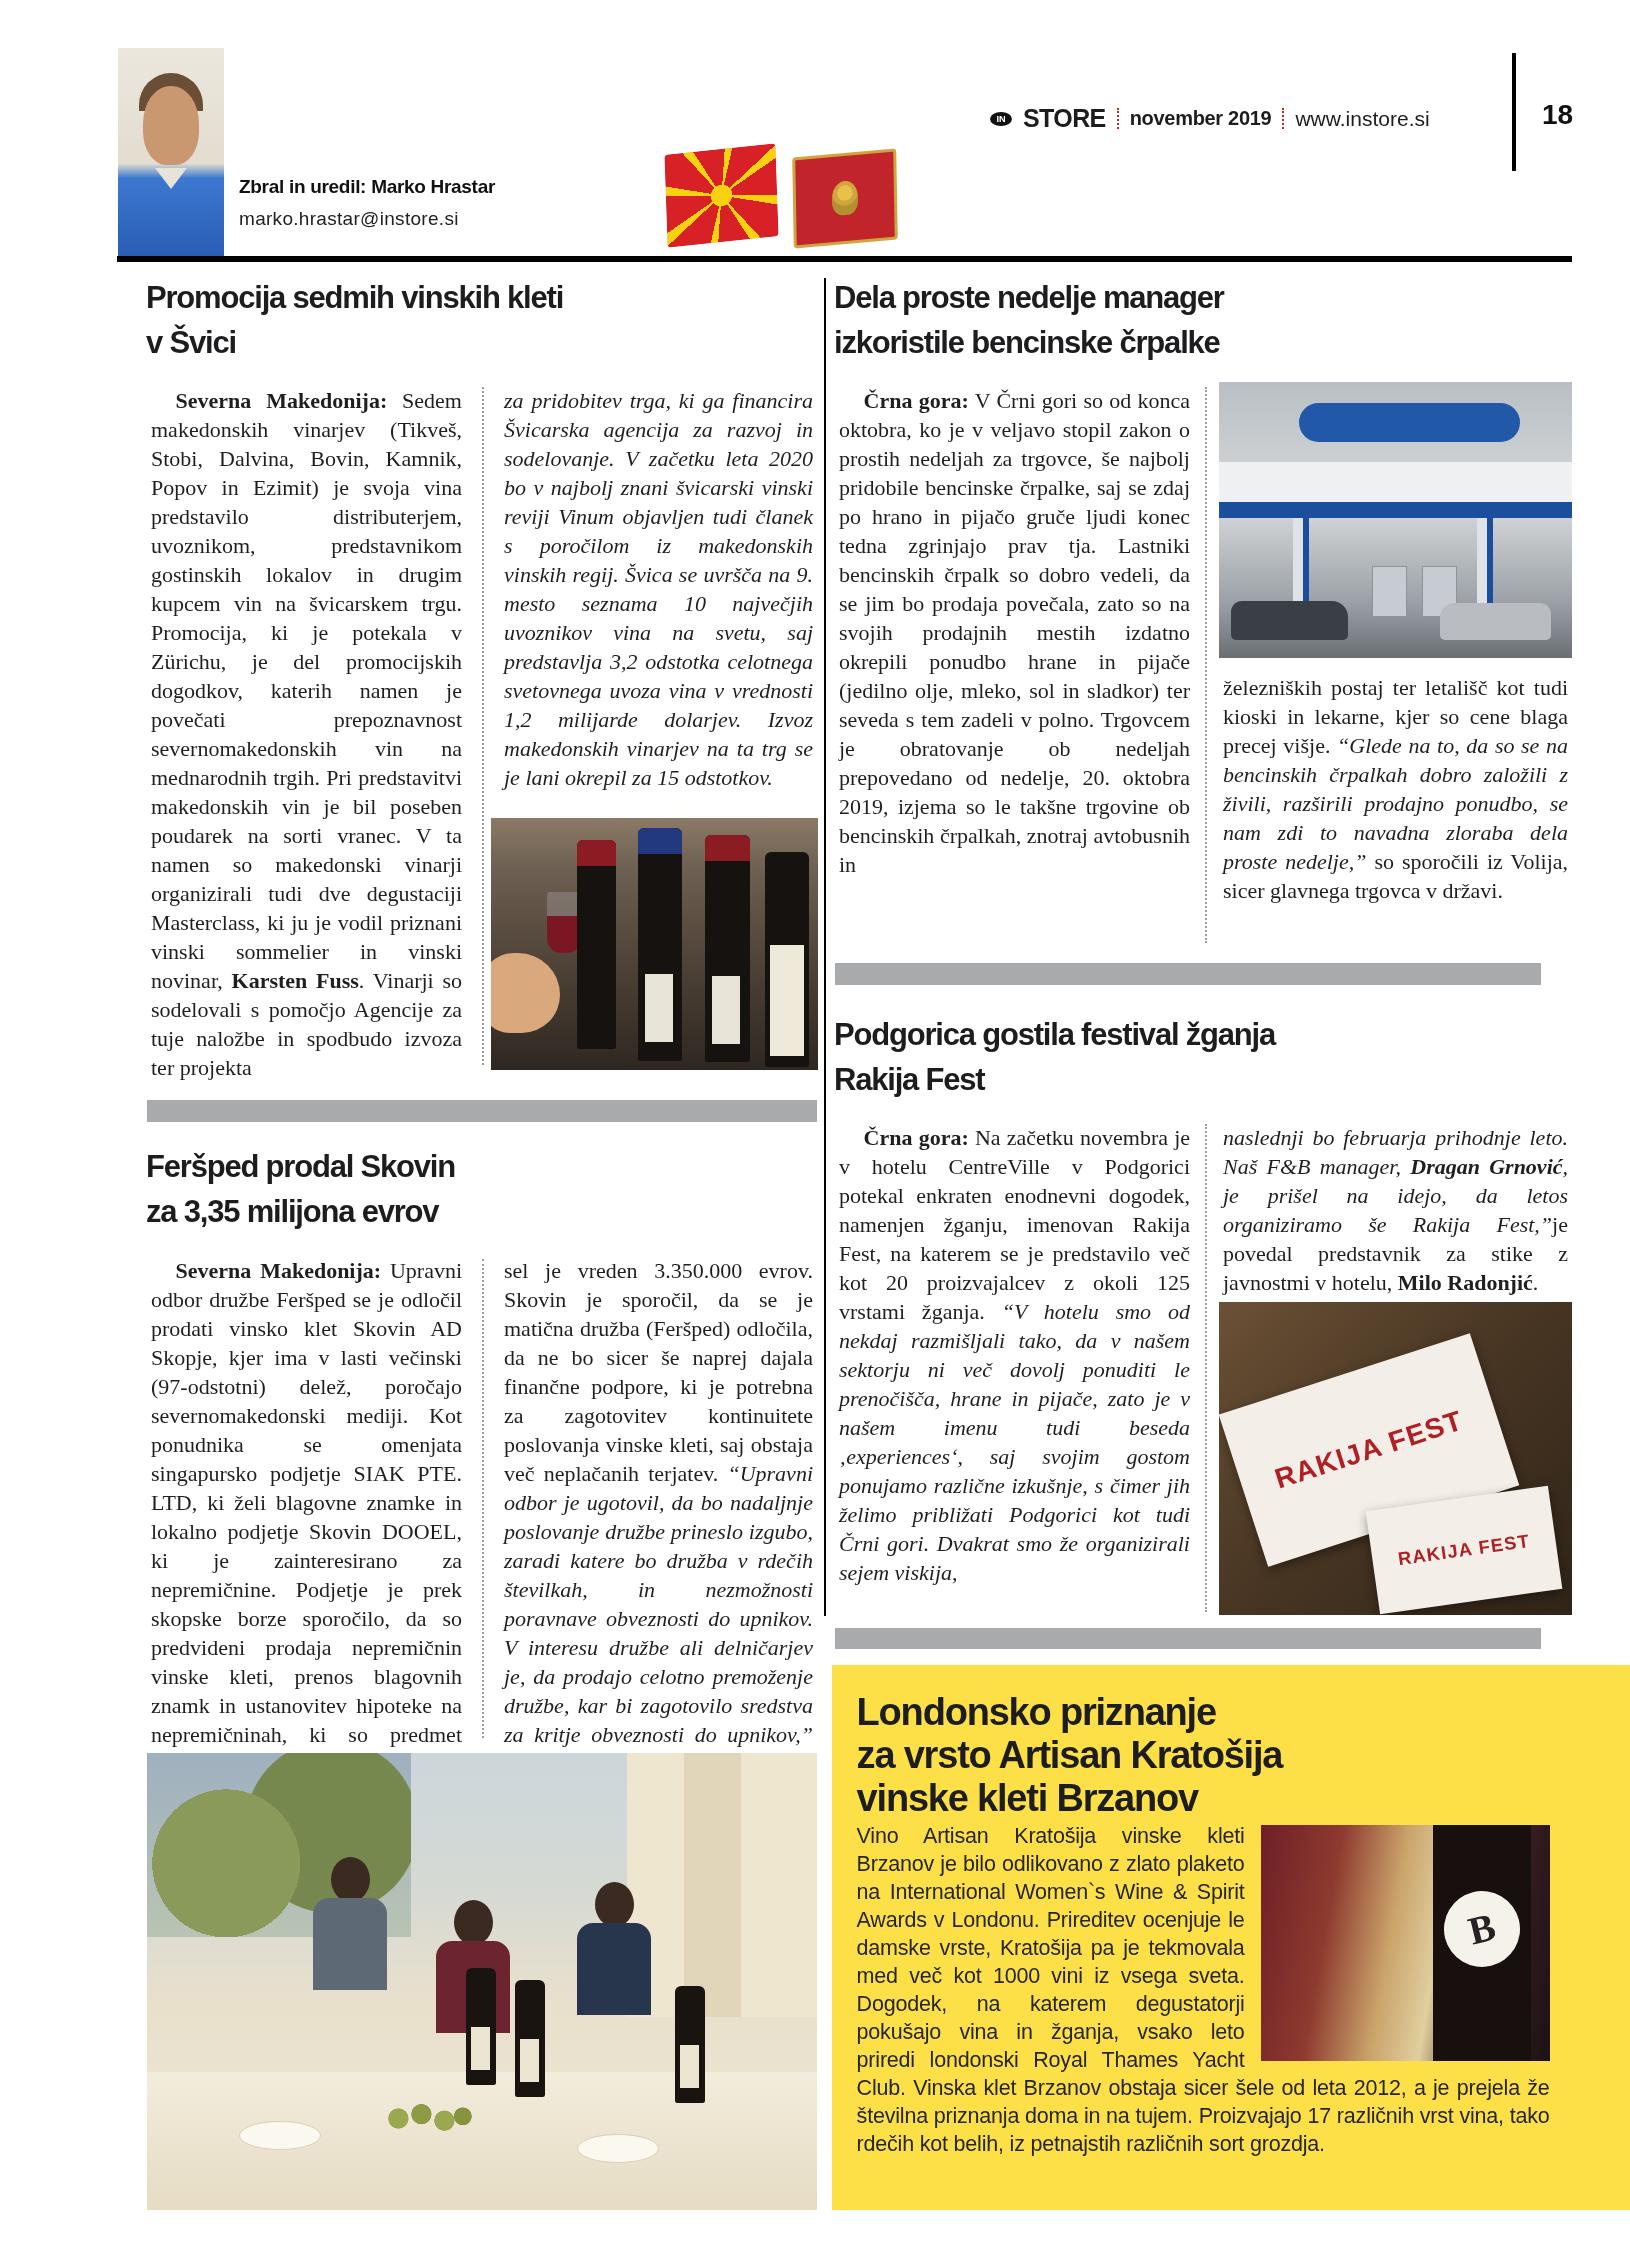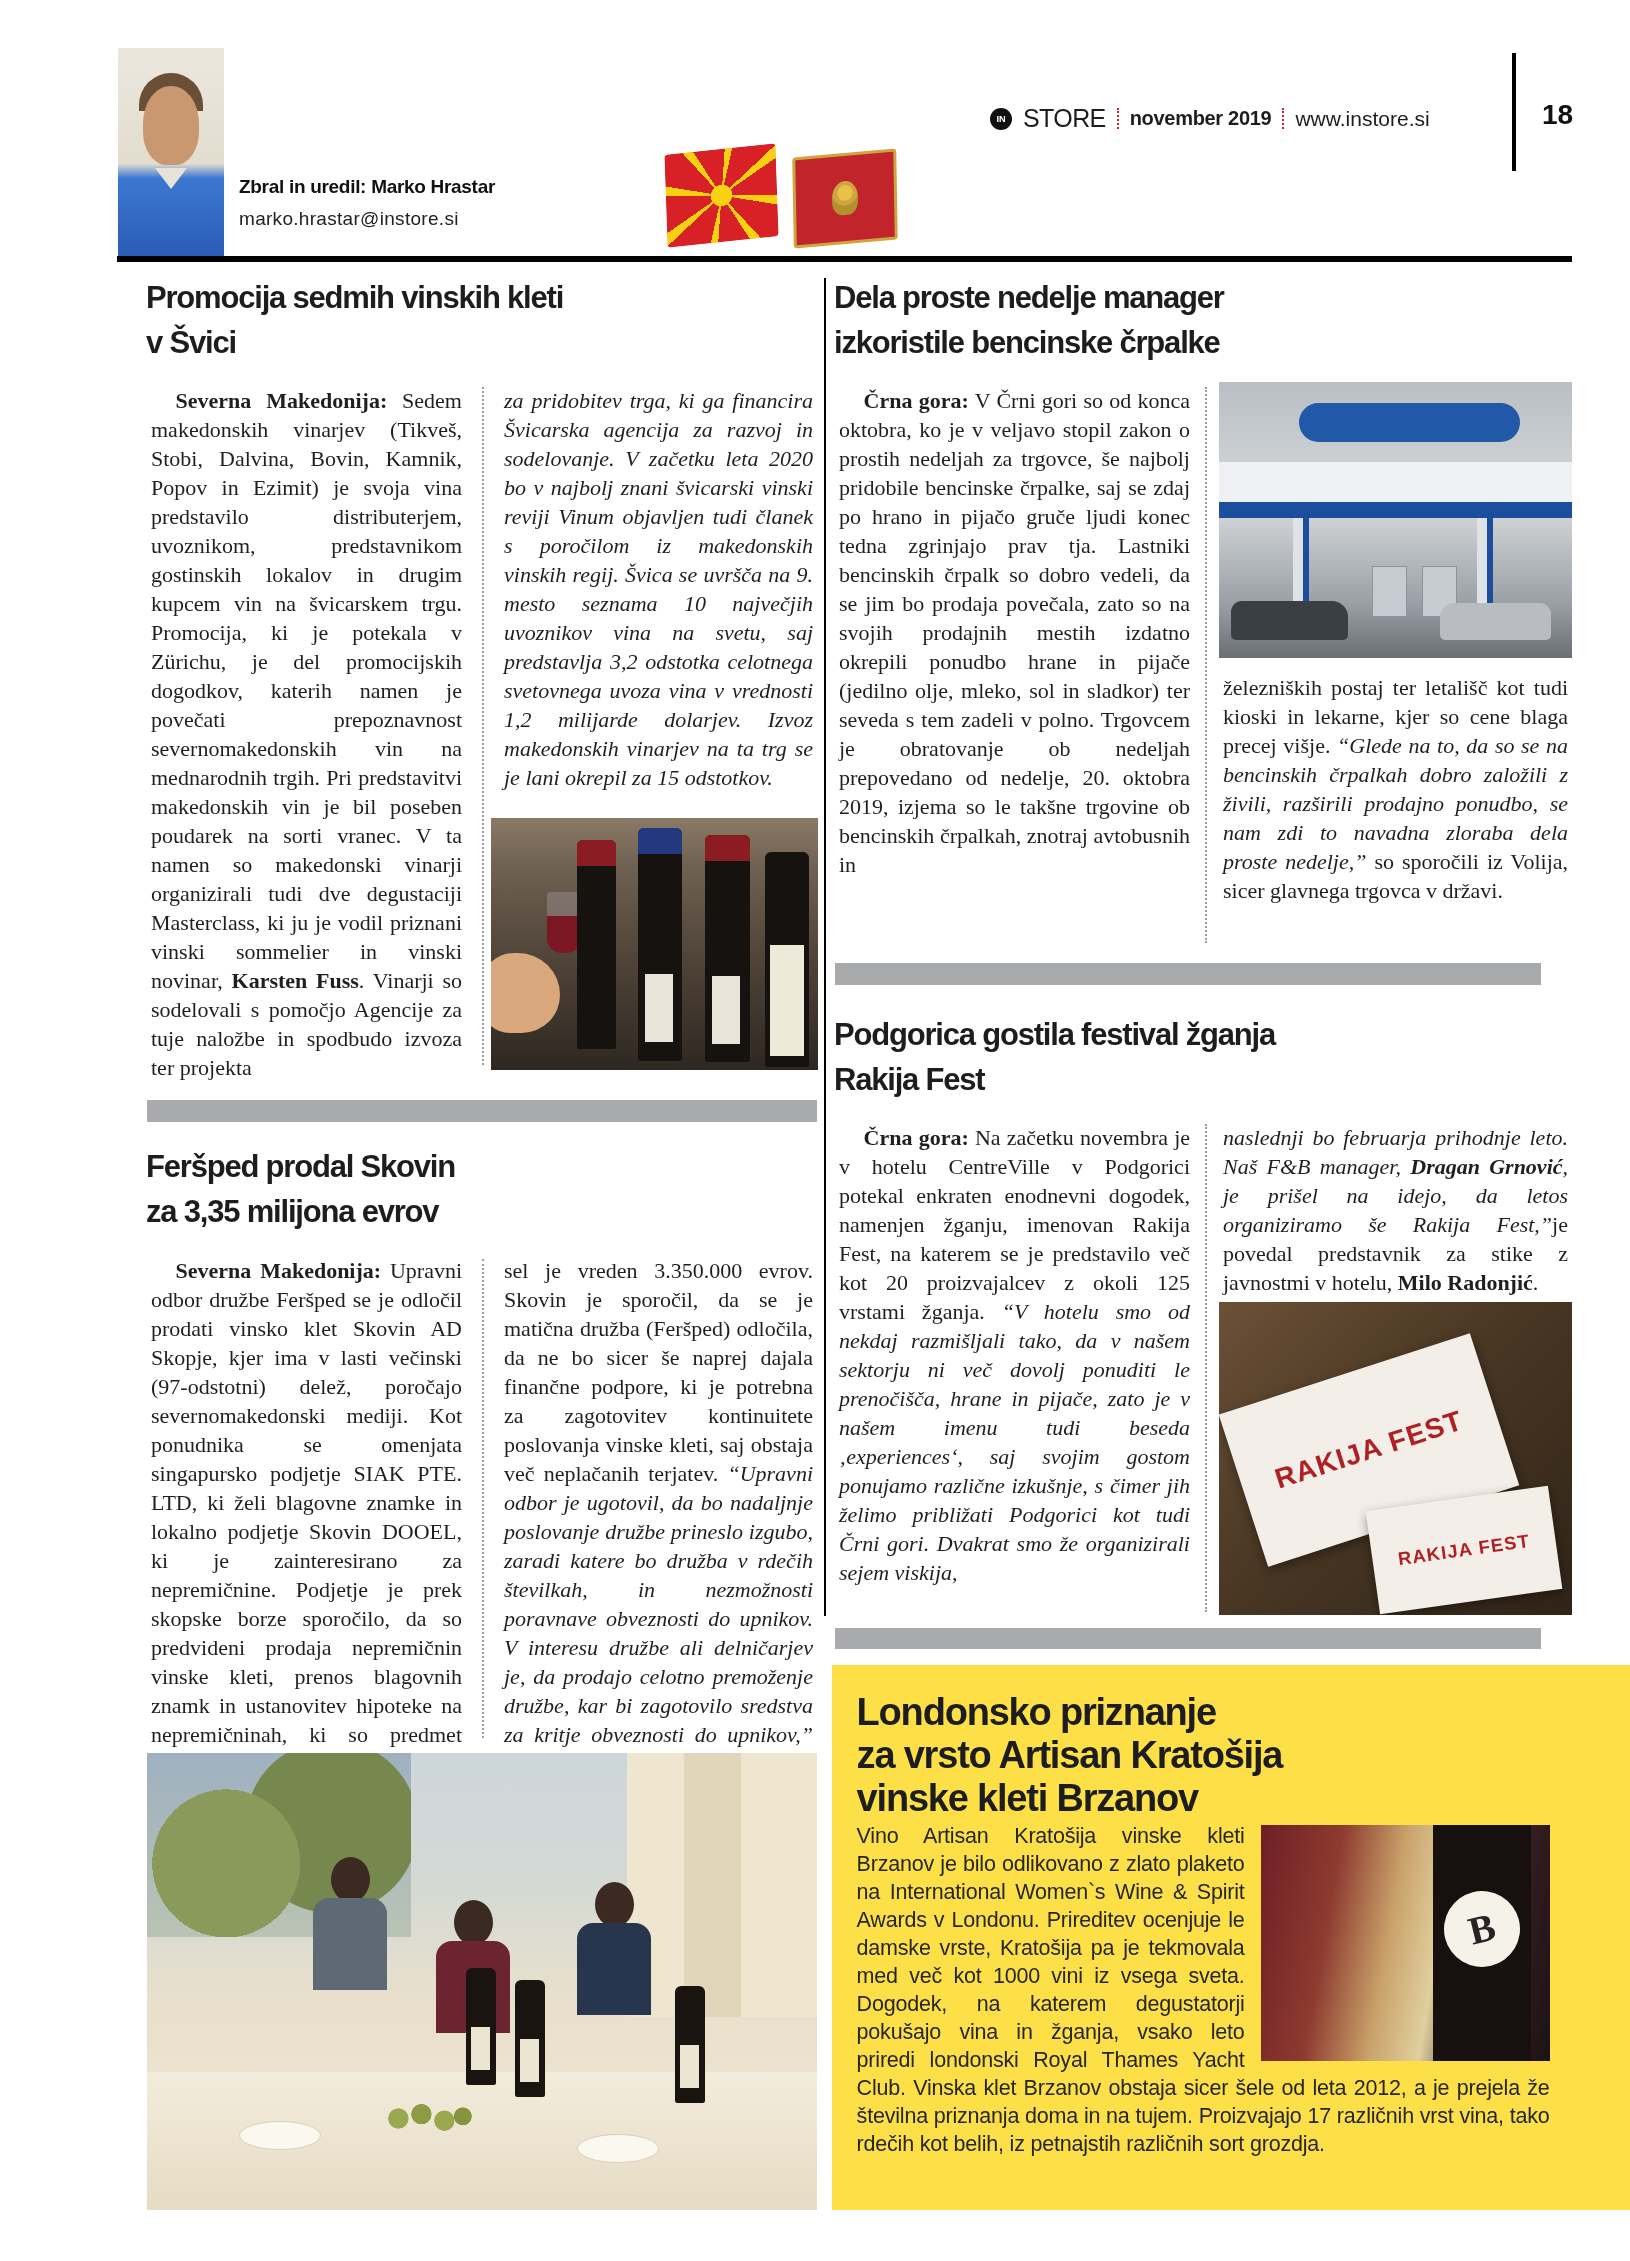--- a/index.html
+++ b/index.html
@@ -16,22 +16,22 @@
   .byline-email{left:239px;top:208px;font-family:"Liberation Sans",sans-serif;font-size:19px;letter-spacing:0.3px;color:#222;}
   .flag{border-radius:3.7px;}
   .flag-mk{left:666px;top:149px;width:111px;height:93px;transform:skewY(-4deg) rotate(-2deg);
     background:radial-gradient(circle at 50% 50%, #f8d210 0 10.4px, rgba(0,0,0,0) 11px),
       repeating-conic-gradient(from 6deg at 50% 50%, #f8d210 0deg 9deg, #d82126 9deg 45deg);
     background-color:#d82126;}
   .flag-me{left:793px;top:153px;width:104px;height:91px;transform:skewY(-4deg) rotate(-1deg);
     background:#c2242b;border:3.7px solid #cfa53f;box-sizing:border-box;}
   .flag-me .emblem{position:absolute;left:36px;top:24.6px;width:26px;height:34px;background:radial-gradient(circle at 50% 35%,#e8c04a 0 7.4px,#cfa53f 8px 12.3px,#b5902f 13px);border-radius:50% 50% 40% 40%;}
   .masthead{left:990px;top:103px;height:31px;display:flex;align-items:center;gap:11px;font-family:"Liberation Sans",sans-serif;color:#1d1d1f;}
-  .m-logo{width:22px;height:22px;border-radius:50%;background:#111;color:#fff;font-size:9.2px;font-weight:bold;display:flex;align-items:center;justify-content:center;letter-spacing:0;}
-  .m-brand{font-size:25px;font-weight:normal;letter-spacing:-0.6px;}
+  .m-logo{width:22px;height:14px;border-radius:50%;background:#111;color:#fff;font-size:9.2px;font-weight:bold;display:flex;align-items:center;justify-content:center;letter-spacing:0;}
+  .m-brand{font-size:25px;font-weight:bold;letter-spacing:-0.6px;}
   .m-issue{font-size:20px;font-weight:bold;letter-spacing:-0.3px;}
   .m-site{font-size:21px;font-weight:normal;letter-spacing:0;}
   .m-dotsep{width:0;height:21px;border-left:2.5px dotted #cc2027;}
   .header-vbar{left:1512px;top:53px;width:3.7px;height:118px;background:#000;}
   .page-num{left:1542px;top:99px;font-family:"Liberation Sans",sans-serif;font-weight:bold;font-size:28px;color:#111;}
   .header-rule{left:117px;top:256px;width:1455px;height:5.5px;background:#000;}
 
   
   .center-rule{left:824px;top:278px;width:1.8px;height:1338px;background:#000;}
   .dotsep-v{width:0;border-left:2.5px dotted #9b9da0;}

